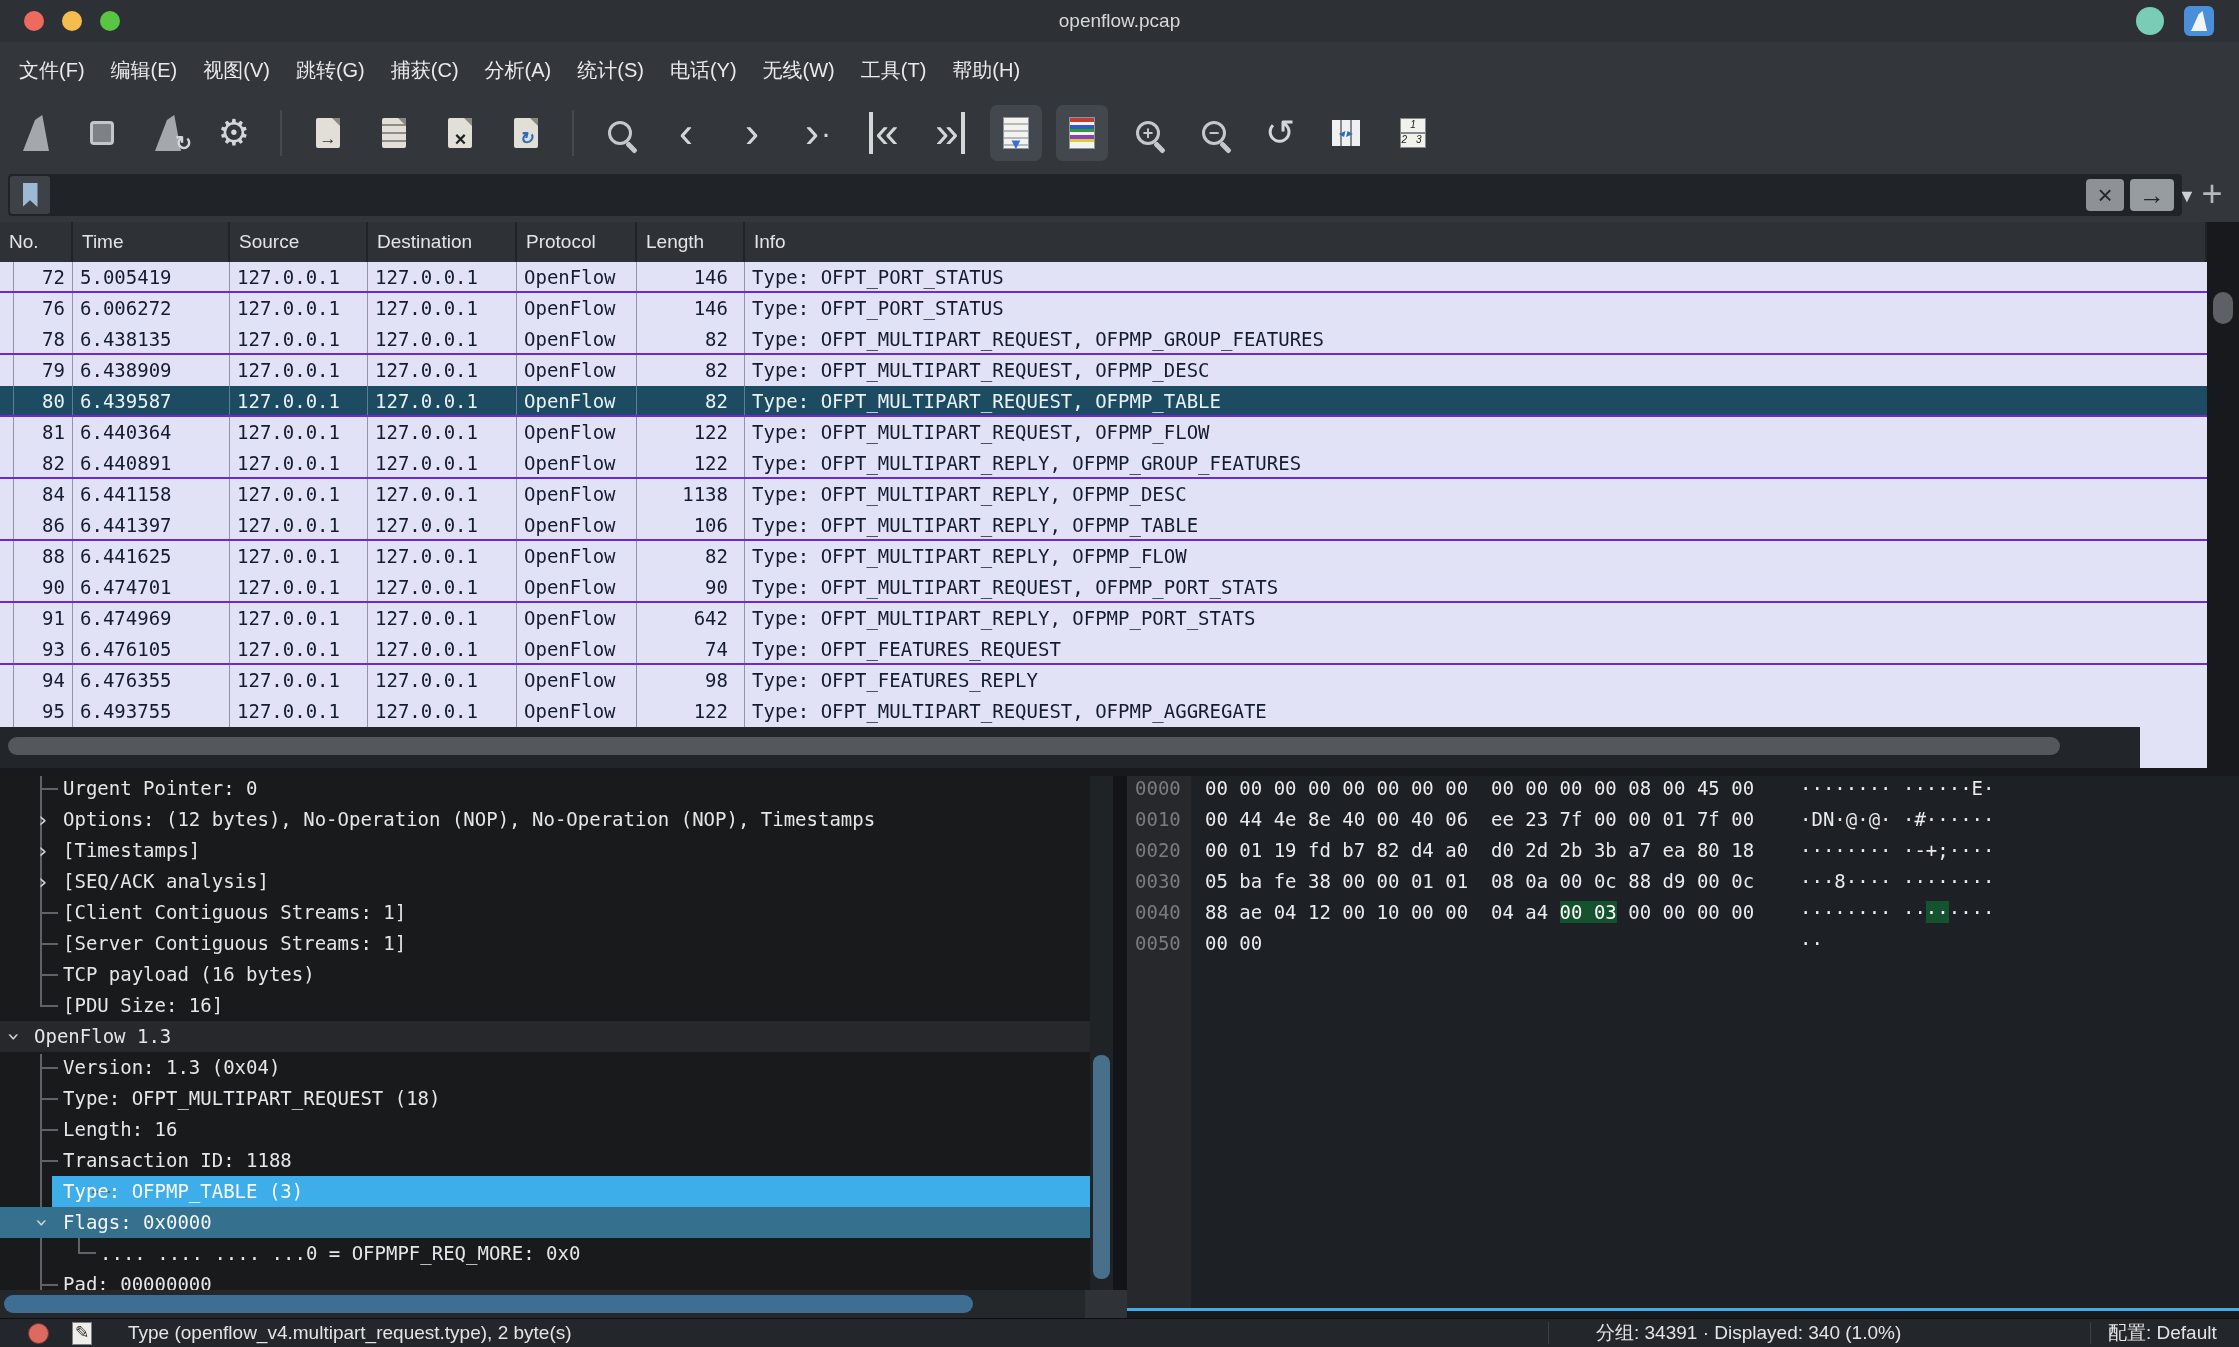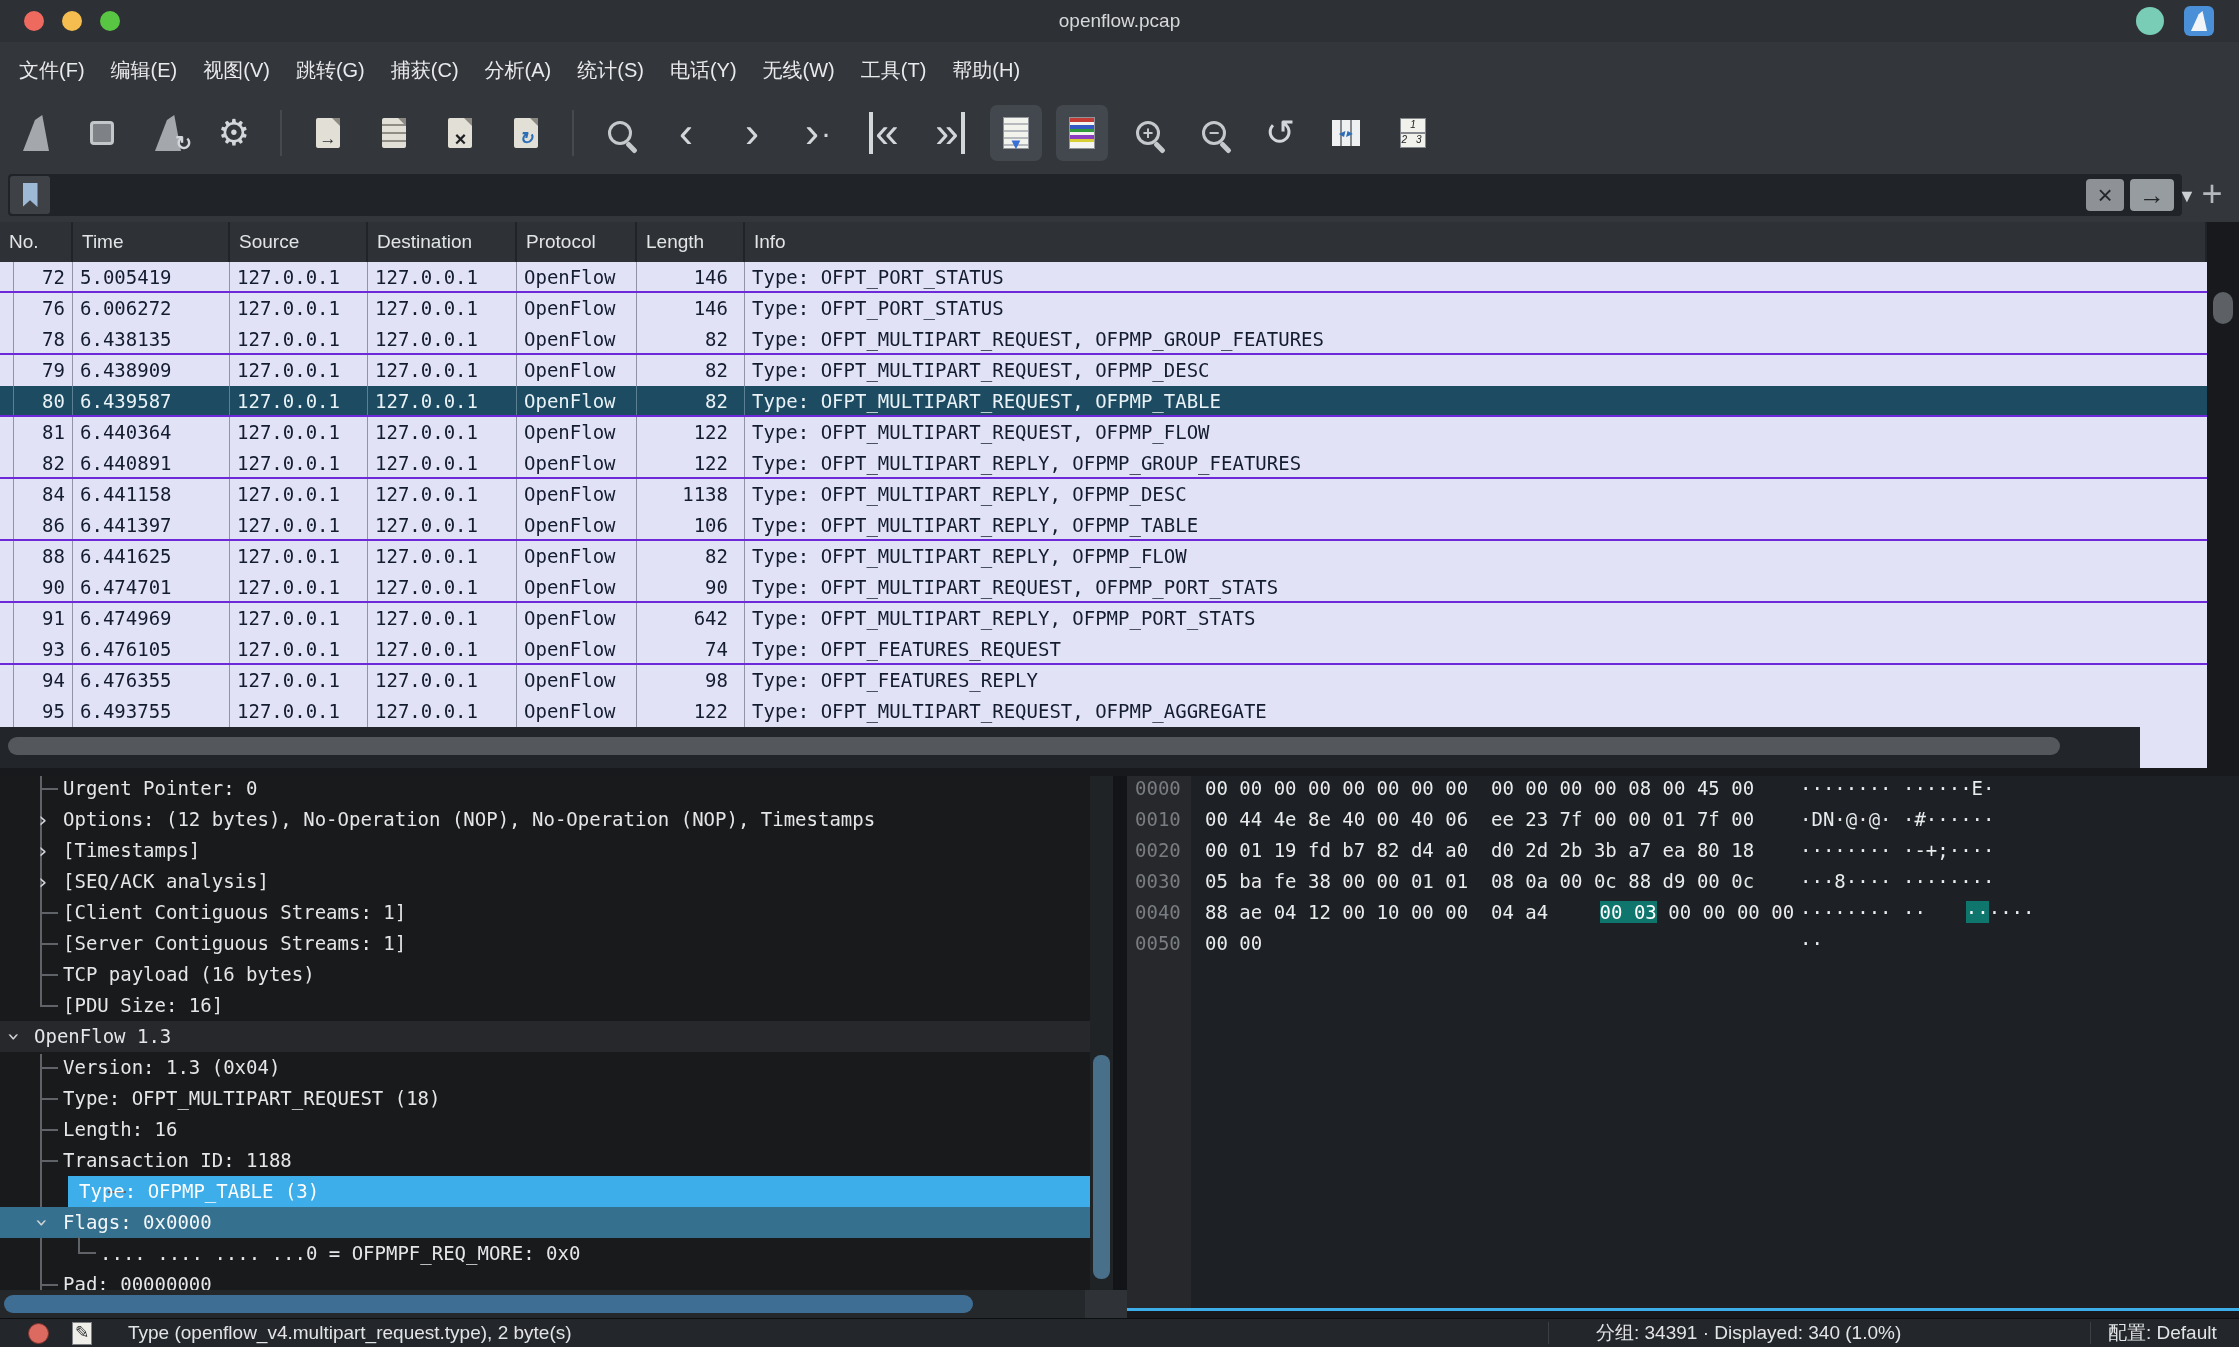--- a/index.html
+++ b/index.html
@@ -118,36 +118,36 @@
           font-family:"DejaVu Sans Mono", monospace; font-size:19px; color:#e4e6e8; white-space:nowrap; }
   .drow .txt { position:absolute; }
   .drow.i0 .txt { left:34px; } .drow.i1 .txt { left:63px; } .drow.i2 .txt { left:100px; }
   .drow.i1 .tick { position:absolute; left:40px; top:15px; width:18px; border-top:2px solid #5f6367; }
   .drow.i2 .tick { position:absolute; left:78px; top:-1px; width:18px; height:17px;
                    border-left:2px solid #5f6367; border-bottom:2px solid #5f6367; }
   .drow .arr { position:absolute; font-size:22px; color:#d0d4d7; top:0; }
   .drow.i0 .arr { left:8px; } .drow.i1 .arr { left:36px; }
   .arr.exp { transform:rotate(90deg); transform-origin:50% 50%; }
   .drow.root { background:#26282b; }
-  .drow.sel { background:#3daee9; color:#fbfdfe; left:52px; width:1038px;margin-left:16px; }
+  .drow.sel { background:#3daee9; color:#fbfdfe; left:52px; width:1038px; }
   .drow.sel .txt { left:11px; }
   .drow.flags { background:#35708e; color:#f2f7fa; }
   .treeline { position:absolute; width:2px; background:#5f6367; left:40px; }
   #dv-track { position:absolute; left:1090px; top:776px; width:23px; height:514px; background:#202326; }
   #dv-thumb { position:absolute; left:1093px; top:1055px; width:17px; height:224px; border-radius:8px; background:#49708b; }
   #splitter-v { position:absolute; left:1113px; top:776px; width:14px; height:542px; background:#121417; }
 
   #hexpane { position:absolute; left:1127px; top:776px; width:1112px; height:532px; background:#1d2024; overflow:hidden; }
   #hex-offcol { position:absolute; left:0; top:0; width:64px; height:532px; background:#26282c; }
   .hxrow { position:absolute; left:0; width:1100px; height:31px; line-height:31px;
            font-family:"DejaVu Sans Mono", monospace; font-size:19px; white-space:pre; }
   .hxrow .off { position:absolute; left:8px; color:#797d81; }
   .hxrow .hx  { position:absolute; left:78px; color:#e9ebed; }
   .hxrow .asc { position:absolute; left:673px; color:#e9ebed; }
-  .hl { background:#0f766e; color:#ffffff;margin-left:40px; }
+  .hl { background:#14532d; color:#ffffff; }
   #hex-activeline { position:absolute; left:1127px; top:1308px; width:1112px; height:3px; background:#3daee9; }
 
   #dh-strip { position:absolute; left:0; top:1290px; width:1113px; height:28px; background:#25282b; }
   #dh-thumb { position:absolute; left:4px; top:1295px; width:969px; height:18px; border-radius:9px; background:#3f6e94; }
   #dh-corner { position:absolute; left:1085px; top:1290px; width:42px; height:28px; background:#2f3337; }
   #hex-bottomgap { position:absolute; left:1127px; top:1311px; width:1112px; height:7px; background:#17191c; }
 
   
   #statusbar { position:absolute; left:0; top:1318px; width:2239px; height:29px; background:#23262a;
                border-top:1px solid #0c0e10; color:#e2e4e6; font-size:19px;text-align:center; }

